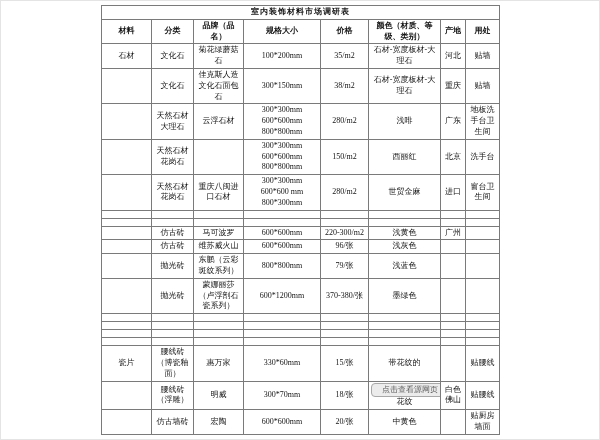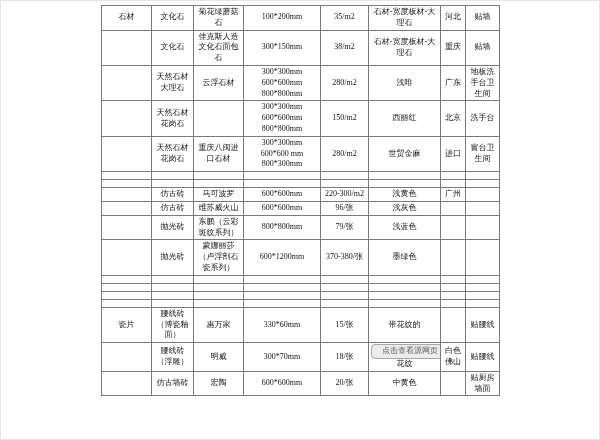--- a/index.html
+++ b/index.html
@@ -74,20 +74,33 @@
         <col style="width:50px">
         <col style="width:42px">
         <col style="width:50px">
         <col style="width:77px">
         <col style="width:48px">
         <col style="width:72px">
         <col style="width:25px">
         <col style="width:34px">
       </colgroup>
       <thead>
+          <tr>
+            <td colspan="8" class="title-cell">室内装饰材料市场调研表</td>
+          </tr>
+          <tr>
+            <td class="head-cell">材料</td>
+            <td class="head-cell">分类</td>
+            <td class="head-cell">品牌（品名）</td>
+            <td class="head-cell">规格大小</td>
+            <td class="head-cell">价格</td>
+            <td class="head-cell">颜色（材质、等级、类别）</td>
+            <td class="head-cell">产地</td>
+            <td class="head-cell">用处</td>
+          </tr>
         </thead>
       <tbody>
           <tr class="">
             <td>石材</td>
             <td>文化石</td>
             <td>菊花绿蘑菇石</td>
             <td>100*200mm</td>
             <td>35/m2</td>
             <td>石材-宽度板材-大理石</td>
             <td>河北</td>

